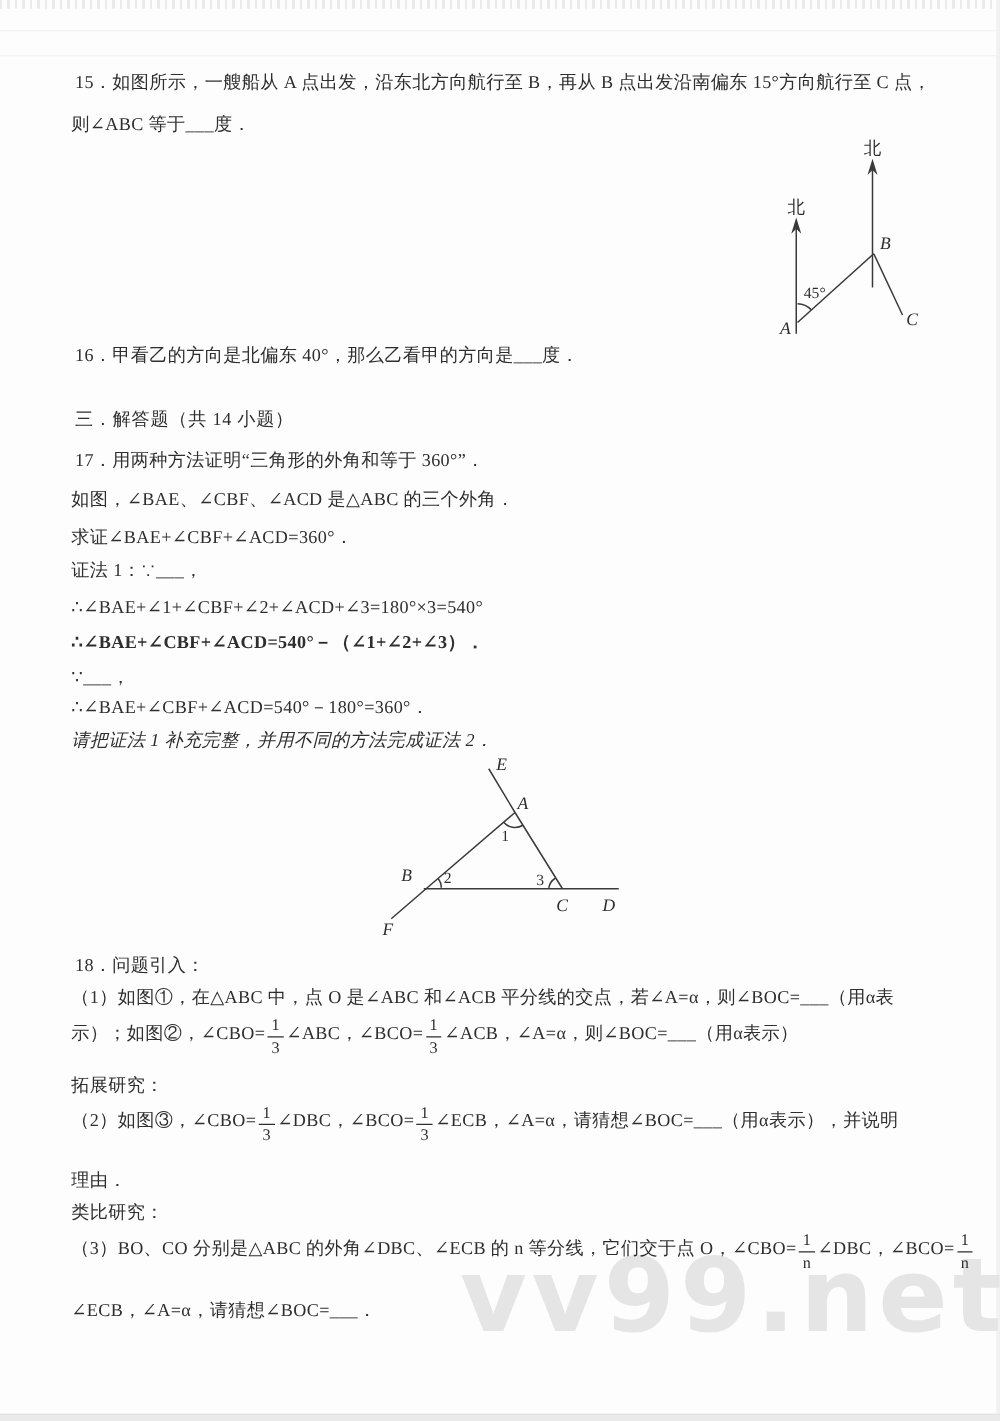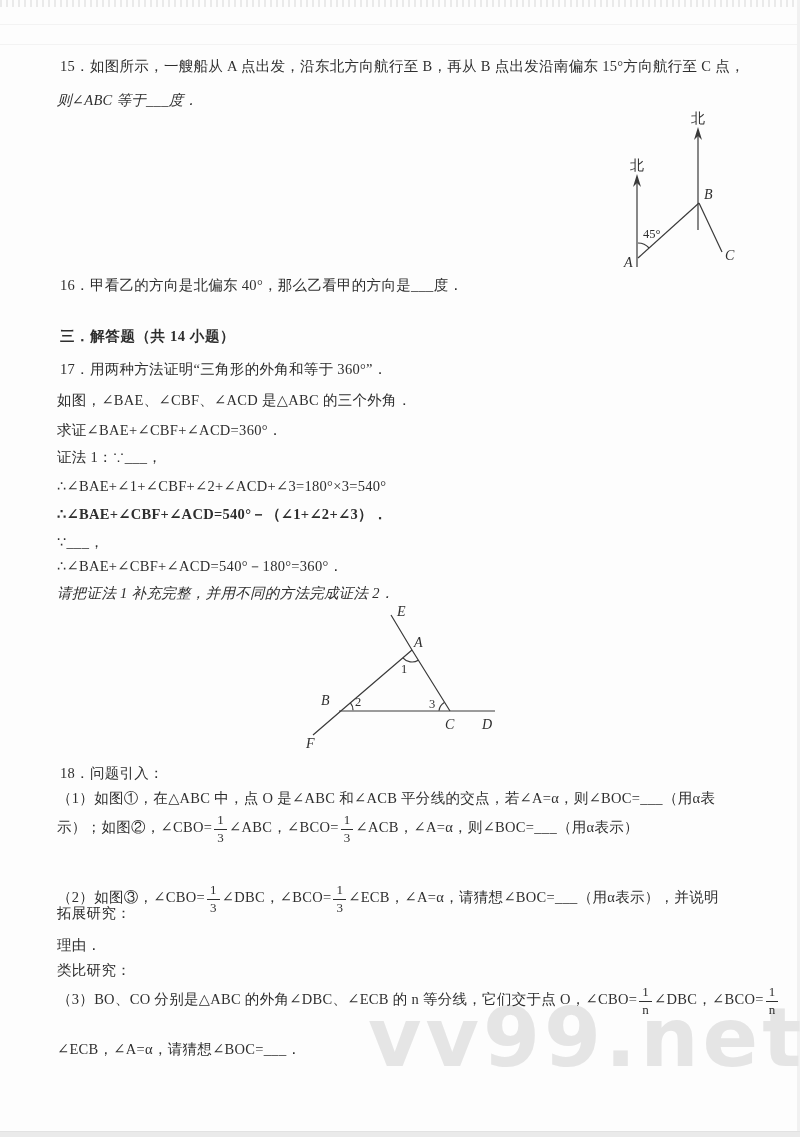--- a/index.html
+++ b/index.html
@@ -12,21 +12,21 @@
     background:repeating-linear-gradient(90deg,#eaeaea 0 2px,#fdfdfd 2px 6px); }
   .scanline-1 { position:absolute; top:24px; left:0; right:0; height:1px; background:#f3f3f3; }
   .scanline-2 { position:absolute; top:44px; left:0; right:0; height:1px; background:#f3f3f3; }
   .bottom-edge { position:absolute; bottom:0; left:0; right:0; height:5px;
     background:#eaeaea; border-top:1px solid #e2e2e2; }
   .right-edge { position:absolute; top:0; bottom:0; right:0; width:3px; background:#f1f1f1; }
 
   .line { position:absolute; font-size:14.5px; line-height:1.35;
     white-space:nowrap; letter-spacing:0.3px; z-index:2; }
   .flex-line { display:flex; align-items:center; }
-  .bold { font-weight:bold; letter-spacing:0.6px; }
+  .bold { font-weight:normal; letter-spacing:0.6px; }
 
   .frac { display:inline-flex; flex-direction:column; align-items:center;
     font-size:13px; line-height:1.15; margin:0 2px; transform:translateY(1px); }
   .frac .num { border-bottom:1px solid #2e2e2e; padding:0 3px 1px; }
   .frac .den { padding-top:1px; }
 
   .watermark { position:absolute; left:368px; top:990px; z-index:1;
     font-family:"DejaVu Sans",sans-serif; font-weight:bold; font-size:82px;
     letter-spacing:4px; color:#e5e5e5; }
 
@@ -44,21 +44,21 @@
 
 <div class="page">
 
   <div class="top-edge"></div>
   <div class="scanline-1"></div>
   <div class="scanline-2"></div>
 
   <div class="watermark">vv99.net</div>
 
   <div class="line" style="left:60px; top:57px;">15．如图所示，一艘船从 A 点出发，沿东北方向航行至 B，再从 B 点出发沿南偏东 15°方向航行至 C 点，</div>
-  <div class="line" style="left:57px; top:91px;font-style:italic;">则∠ABC 等于___度．</div>
+  <div class="line" style="left:57px; top:91px;">则∠ABC 等于___度．</div>
 
   <svg class="diagram" style="left:615px; top:108px;" width="140" height="168" viewBox="0 0 140 168">
 
     <line x1="83" y1="27" x2="83" y2="122"></line>
     <path class="arrowhead" d="M83 19 L79 32 L83 28 L87 32 Z"></path>
     <text class="cjk" x="76" y="15">北</text>
 
     <line x1="22" y1="74" x2="22" y2="159"></line>
     <path class="arrowhead" d="M22 66 L18 79 L22 75 L26 79 Z"></path>
     <text class="cjk" x="15" y="62">北</text>
@@ -123,21 +123,21 @@
         <span class="den">3</span>
       </span>
     <span>∠ABC，∠BCO=</span>
     <span class="frac">
         <span class="num">1</span>
         <span class="den">3</span>
       </span>
     <span>∠ACB，∠A=α，则∠BOC=___（用α表示）</span>
   </div>
 
-  <div class="line" style="left:57px; top:860px;margin-top:44px;">拓展研究：</div>
+  <div class="line" style="left:57px; top:860px;">拓展研究：</div>
 
   <div class="line flex-line" style="left:57px; top:876px; height:44px;">
     <span>（2）如图③，∠CBO=</span>
     <span class="frac">
         <span class="num">1</span>
         <span class="den">3</span>
       </span>
     <span>∠DBC，∠BCO=</span>
     <span class="frac">
         <span class="num">1</span>

